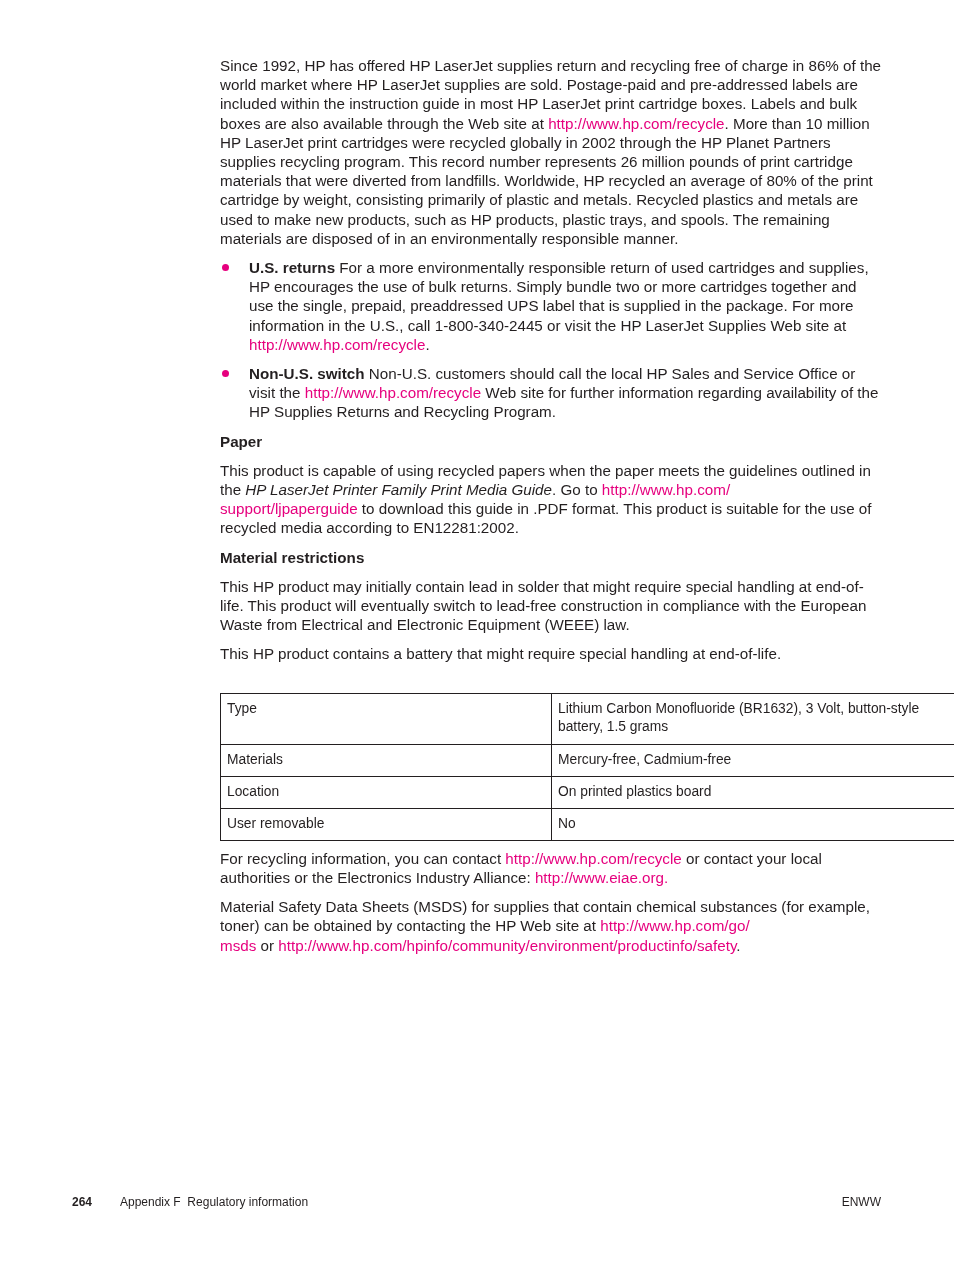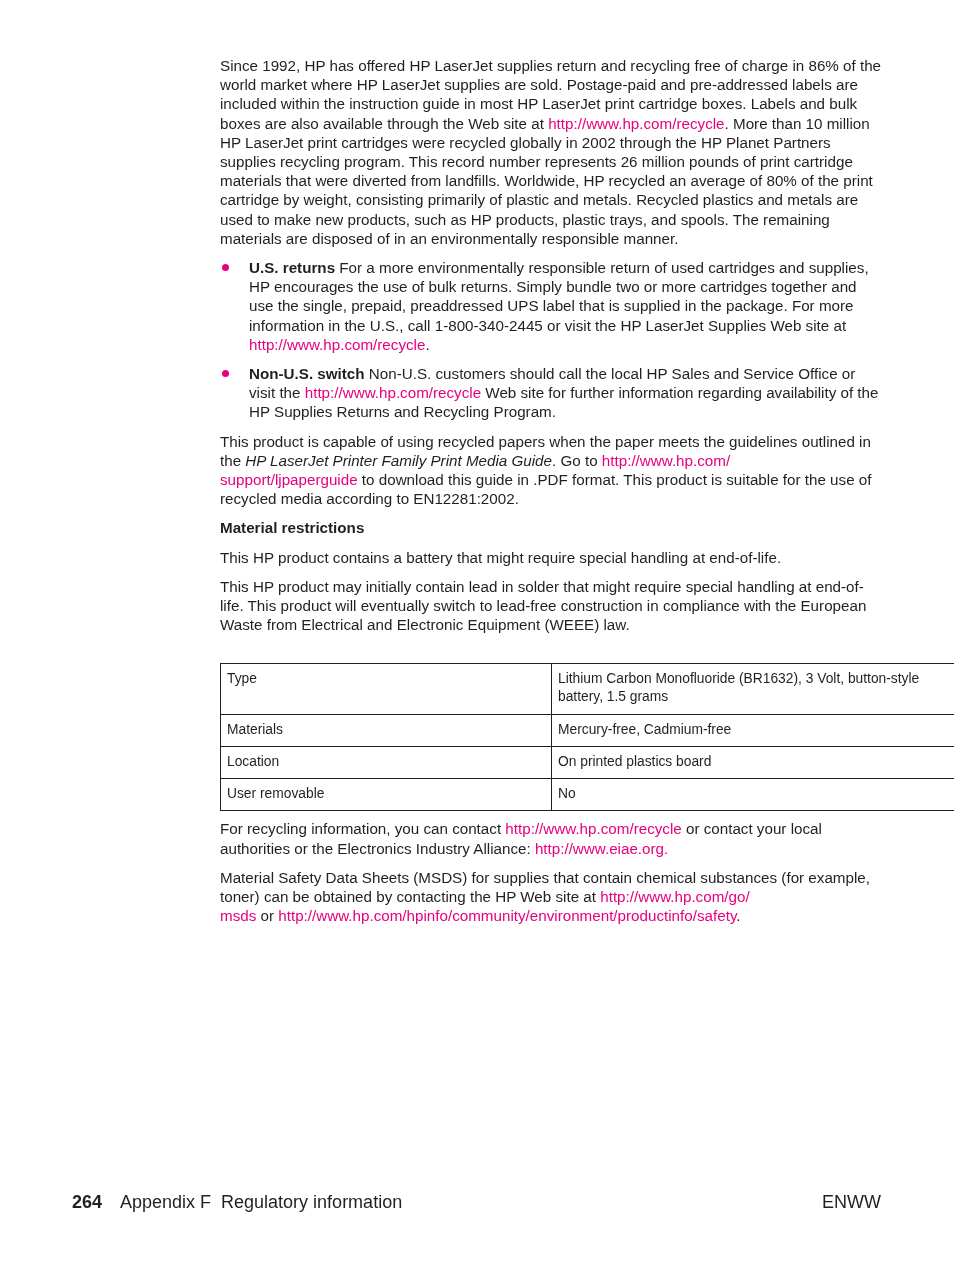--- a/index.html
+++ b/index.html
@@ -28,21 +28,21 @@
   }
   .battery-table td.k { width: 318px; }
   .battery-table tr.tall td { height: 38px; }
   .battery-table tr.short td { height: 19px; }
   h2 {
     font-size: 22px; line-height: 26px; font-weight: bold; margin: 40px 0 9px 0;
     color: #231f20;
   }
   .footer {
     position: absolute; top: 1192px; left: 72px; right: 73px; height: 20px;
-    font-size: 18px; line-height: 20px;
+    font-size: 12px; line-height: 20px;
   }
   .footer .pg { font-weight: bold; position: absolute; left: 0; }
   .footer .chap { position: absolute; left: 48px; }
   .footer .code { position: absolute; right: 0; }
 </style>
 </head>
 <body>
 
 <div class="content">
 
@@ -52,25 +52,26 @@
     <li>
       <span class="bullet-dot"></span>
       <b>U.S. returns</b><span> For a more environmentally responsible return of used cartridges and supplies, HP encourages the use of bulk returns. Simply bundle two or more cartridges together and use the single, prepaid, preaddressed UPS label that is supplied in the package. For more information in the U.S., call 1-800-340-2445 or visit the HP LaserJet Supplies Web site at </span><a class="link">http://www.hp.com/recycle</a><span>.</span>
     </li>
     <li>
       <span class="bullet-dot"></span>
       <b>Non-U.S. switch</b><span> Non-U.S. customers should call the local HP Sales and Service Office or visit the </span><a class="link">http://www.hp.com/recycle</a><span> Web site for further information regarding availability of the HP Supplies Returns and Recycling Program.</span>
     </li>
   </ul>
 
+  <p class="subhead">Paper</p>
   <p class="para"><span>This product is capable of using recycled papers when the paper meets the guidelines outlined in the </span><i>HP LaserJet Printer Family Print Media Guide</i><span>. Go to </span><a class="link">http://www.hp.com/<br>support/ljpaperguide</a><span> to download this guide in .PDF format. This product is suitable for the use of recycled media according to EN12281:2002.</span></p>
 
   <p class="subhead">Material restrictions</p>
+  <p class="para">This HP product may initially contain lead in solder that might require special handling at end-of-life. This product will eventually switch to lead-free construction in compliance with the European Waste from Electrical and Electronic Equipment (WEEE) law.</p>
   <p class="para">This HP product contains a battery that might require special handling at end-of-life.</p>
-  <p class="para">This HP product may initially contain lead in solder that might require special handling at end-of-life. This product will eventually switch to lead-free construction in compliance with the European Waste from Electrical and Electronic Equipment (WEEE) law.</p>
 
   <table class="battery-table">
     <tbody>
         <tr class="tall">
       <td class="k">Type</td>
       <td>Lithium Carbon Monofluoride (BR1632), 3 Volt, button-style battery, 1.5 grams</td>
     </tr>
     <tr class="short">
       <td class="k">Materials</td>
       <td>Mercury-free, Cadmium-free</td>

